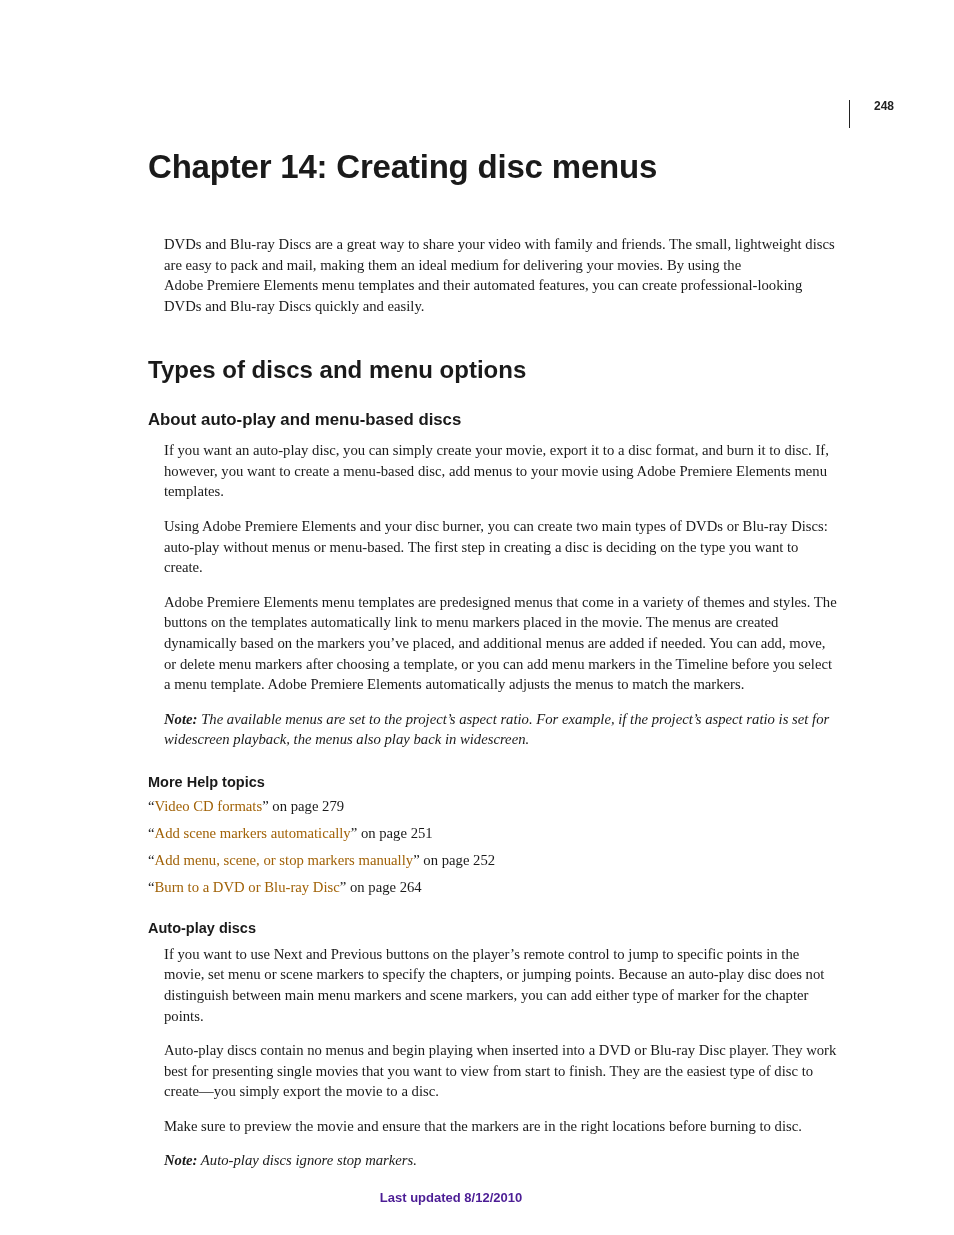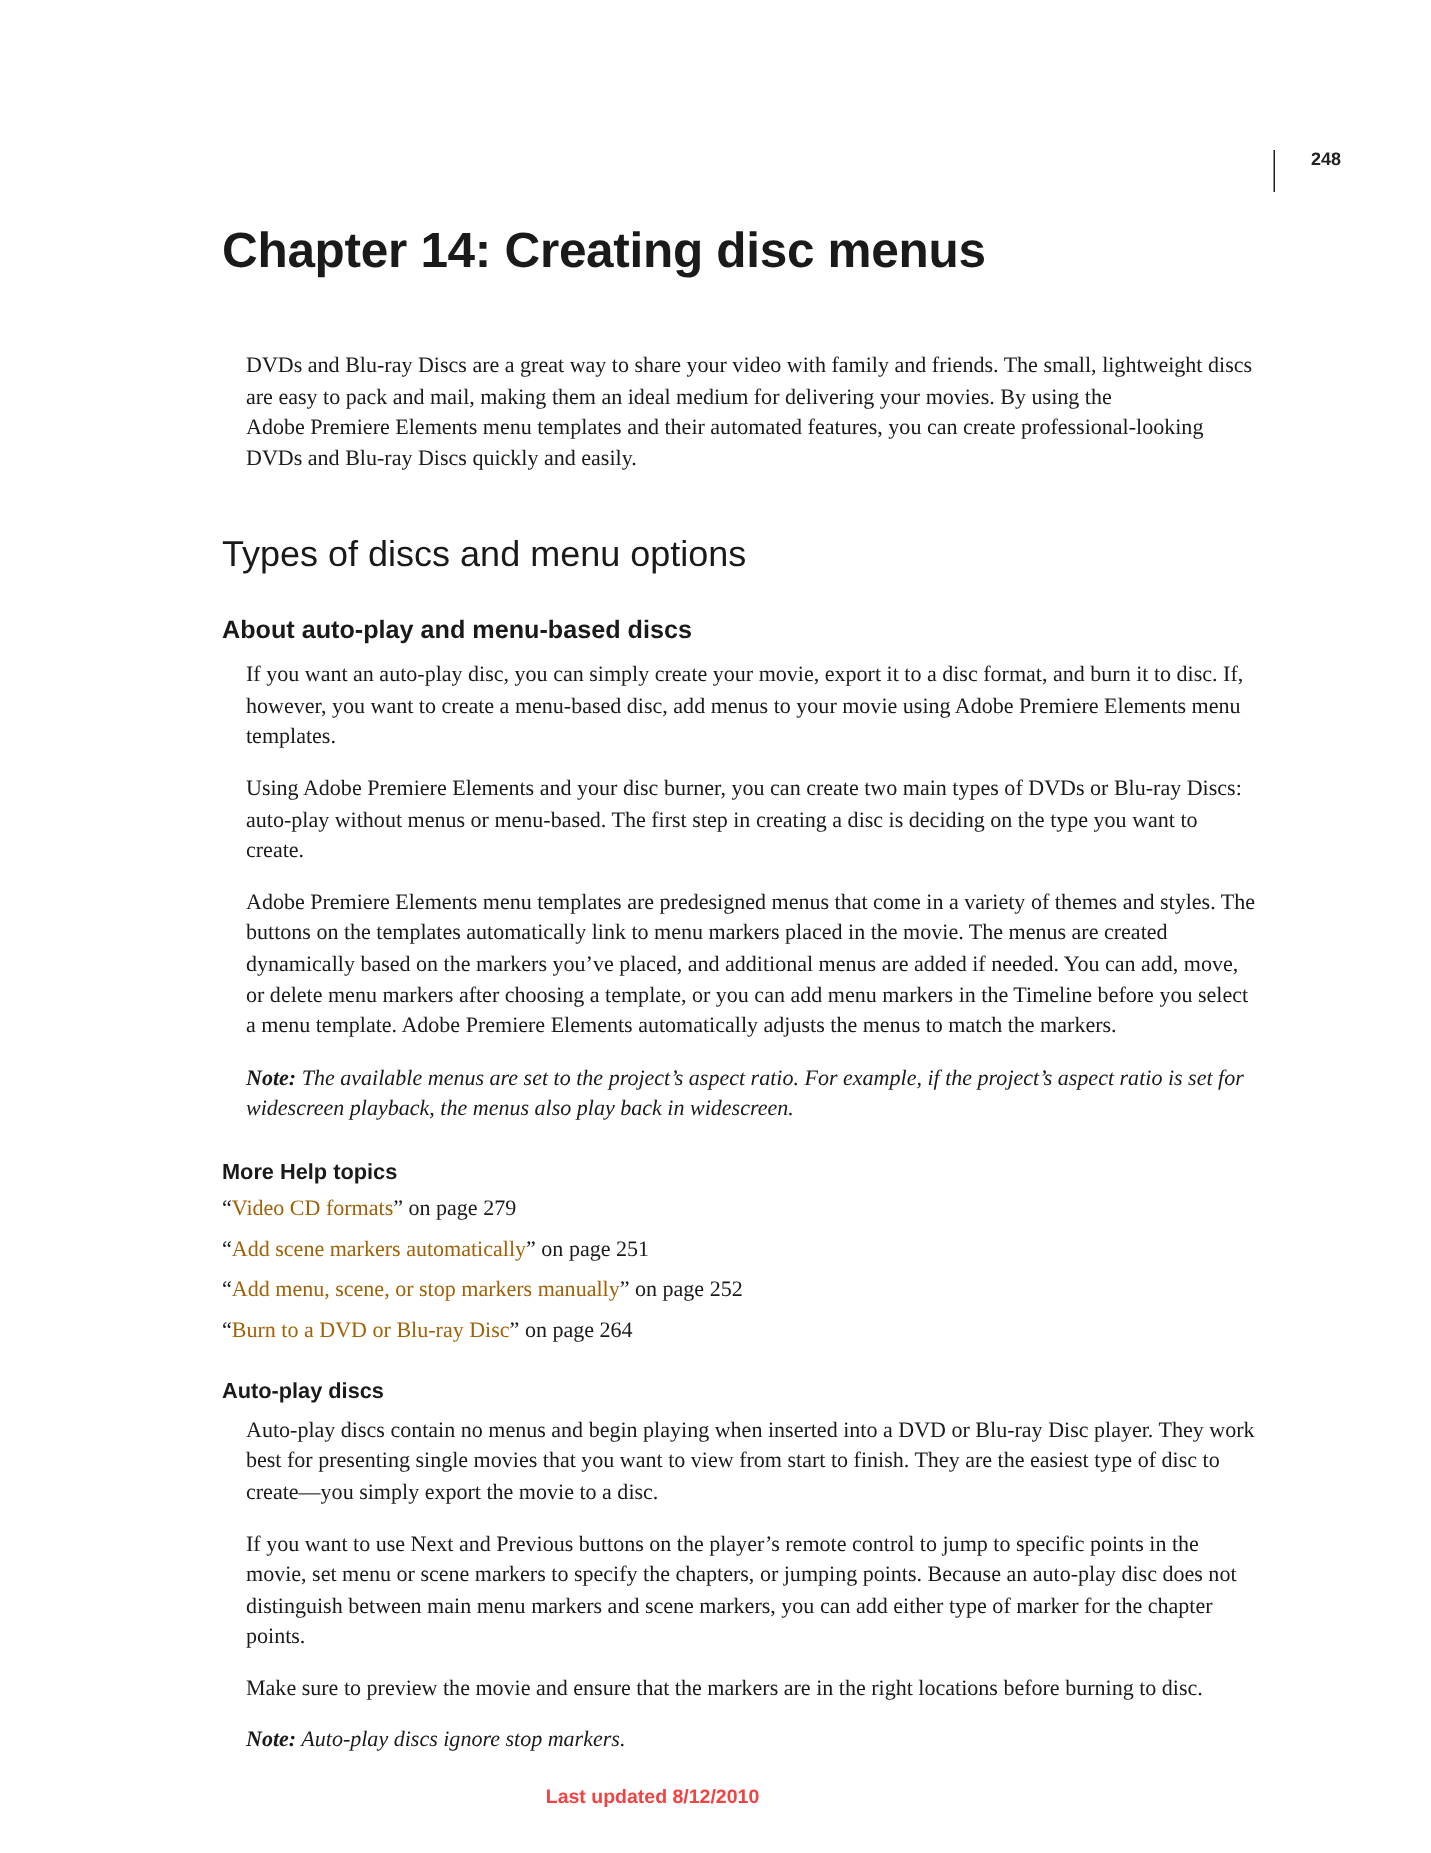--- a/index.html
+++ b/index.html
@@ -41,21 +41,21 @@
     letter-spacing: -0.2px;
   }
   p.body {
     font-size: 14.7px;
     line-height: 1.40;
     margin: 0 0 14px 16px;
     text-align: left;
   }
   h2.section {
     font-family: "Myriad Pro", "Segoe UI", Arial, sans-serif;
-    font-weight: 400;
+    font-weight: 700;
     font-size: 24px;
     margin: 40px 0 26px 0;
   }
   h3.sub {
     font-family: "Myriad Pro", "Segoe UI", Arial, sans-serif;
     font-weight: 700;
     font-size: 16.8px;
     margin: 0 0 10px 0;
   }
   h4.mini {
@@ -81,21 +81,22 @@
     margin: 0 0 10px 0;
   }
   .footer {
     position: absolute;
     bottom: 30px;
     width: 870px;
     text-align: center;
     font-family: "Myriad Pro", "Segoe UI", Arial, sans-serif;
     font-weight: 700;
     font-size: 13px;
-    color: #ef4444;
+    color: #4c1d95;
+    margin-left: 16px;
   }
 </style>
 </head>
 <body>
 
 <div class="page-number">248</div>
 
 <div class="content">
 
   <h1 class="chapter">Chapter 14: Creating disc menus</h1>
@@ -124,22 +125,22 @@
   </div>
   <div class="ref-line">
     <span>“</span><a class="xref">Add menu, scene, or stop markers manually</a><span>” on page&nbsp;252</span>
   </div>
   <div class="ref-line">
     <span>“</span><a class="xref">Burn to a DVD or Blu-ray Disc</a><span>” on page&nbsp;264</span>
   </div>
 
   <h4 class="mini">Auto-play discs</h4>
 
+  <p class="body">If you want to use Next and Previous buttons on the player’s remote control to jump to specific points in the movie, set menu or scene markers to specify the chapters, or jumping points. Because an auto-play disc does not distinguish between main menu markers and scene markers, you can add either type of marker for the chapter points.</p>
   <p class="body">Auto-play discs contain no menus and begin playing when inserted into a DVD or Blu-ray Disc player. They work best for presenting single movies that you want to view from start to finish. They are the easiest type of disc to create—you simply export the movie to a disc.</p>
-  <p class="body">If you want to use Next and Previous buttons on the player’s remote control to jump to specific points in the movie, set menu or scene markers to specify the chapters, or jumping points. Because an auto-play disc does not distinguish between main menu markers and scene markers, you can add either type of marker for the chapter points.</p>
   <p class="body">Make sure to preview the movie and ensure that the markers are in the right locations before burning to disc.</p>
 
   <p class="body">
     <span class="note-label">Note:</span><span class="note-body"> Auto-play discs ignore stop markers.</span>
   </p>
 
 </div>
 
 <div class="footer">Last updated 8/12/2010</div>
 

